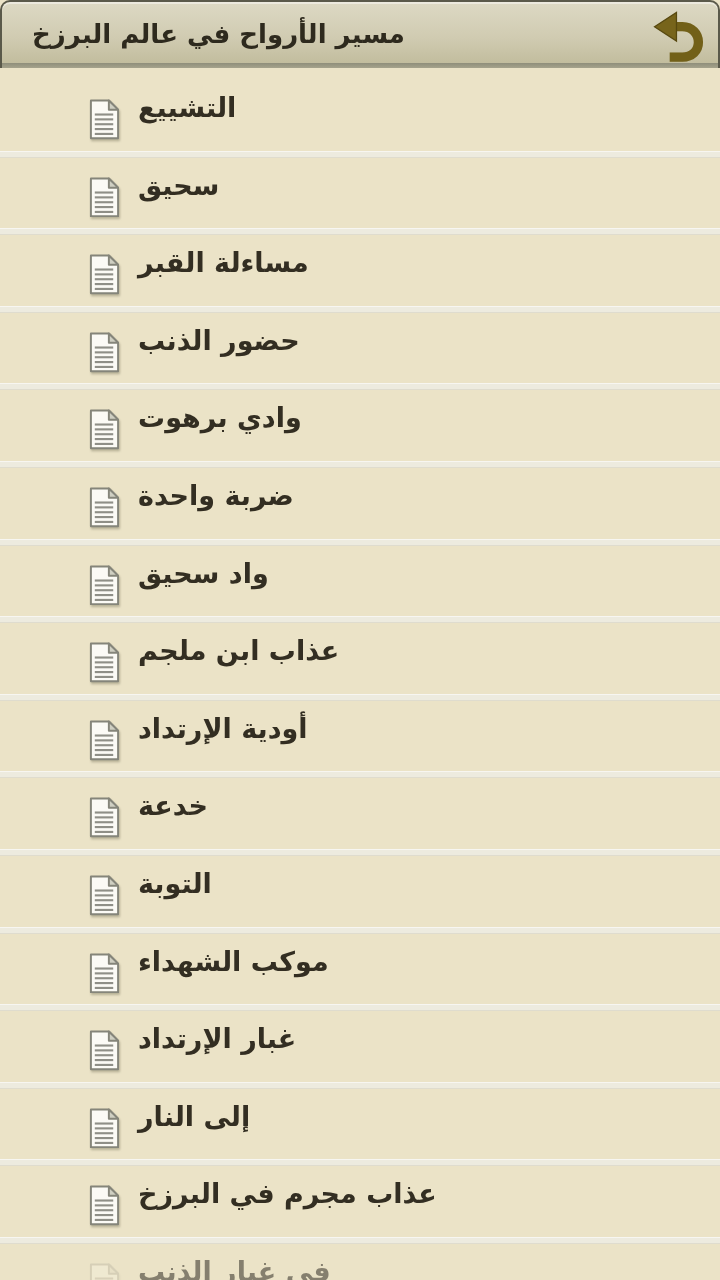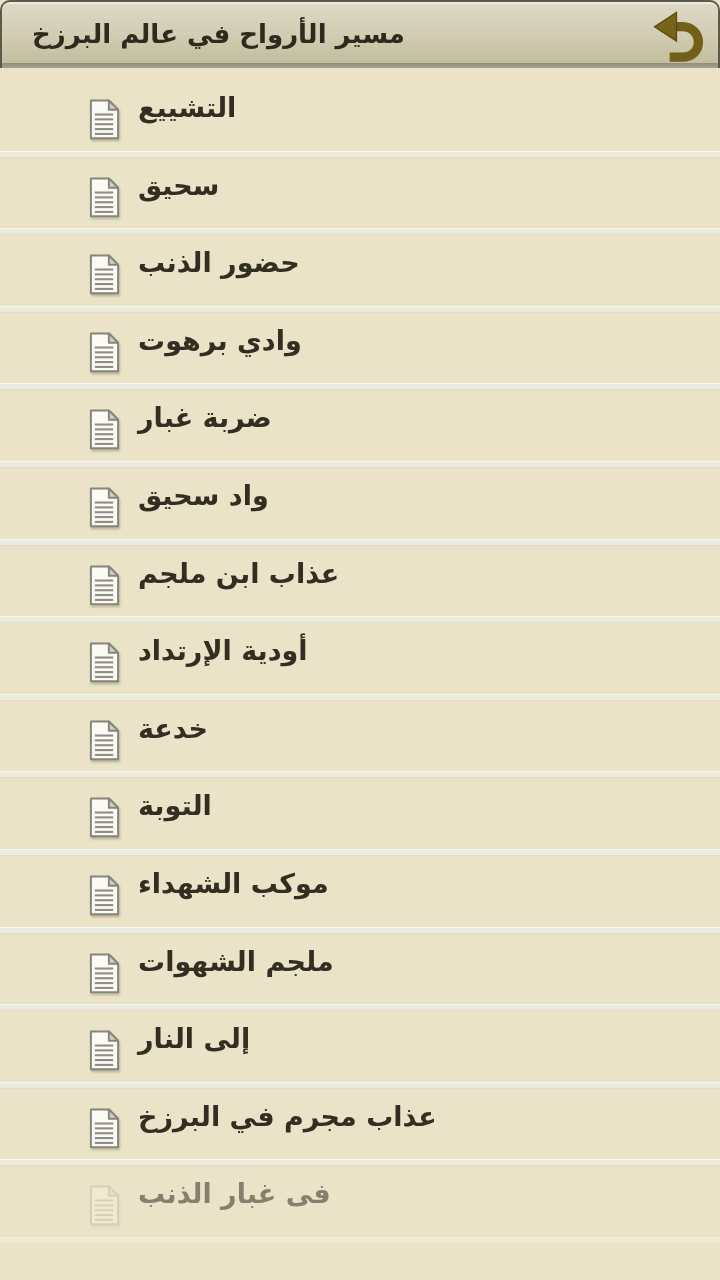--- a/index.html
+++ b/index.html
@@ -112,20 +112,36 @@
       <path d="M21.5 1.5 V11 H31 Z" fill="#cfcfc2" stroke="#85857a" stroke-width="2" stroke-linejoin="round"></path>
       <g stroke="#8f8f87" stroke-width="2.2">
         <line x1="7" y1="16" x2="26" y2="16"></line>
         <line x1="7" y1="21" x2="26" y2="21"></line>
         <line x1="7" y1="26" x2="26" y2="26"></line>
         <line x1="7" y1="31" x2="26" y2="31"></line>
         <line x1="7" y1="36" x2="26" y2="36"></line>
       </g>
     </svg>
   </span>
+<span class="row-label">مساءلة القبر</span>
+    </div>
+    <div class="row">
+  <span class="doc-icon">
+    <svg viewBox="0 0 34 42" aria-hidden="true">
+      <path d="M3 1.5 H21.5 L31 11 V40.5 H3 Z" fill="#fbfaf5" stroke="#85857a" stroke-width="2" stroke-linejoin="round"></path>
+      <path d="M21.5 1.5 V11 H31 Z" fill="#cfcfc2" stroke="#85857a" stroke-width="2" stroke-linejoin="round"></path>
+      <g stroke="#8f8f87" stroke-width="2.2">
+        <line x1="7" y1="16" x2="26" y2="16"></line>
+        <line x1="7" y1="21" x2="26" y2="21"></line>
+        <line x1="7" y1="26" x2="26" y2="26"></line>
+        <line x1="7" y1="31" x2="26" y2="31"></line>
+        <line x1="7" y1="36" x2="26" y2="36"></line>
+      </g>
+    </svg>
+  </span>
 <span class="row-label">حضور الذنب</span>
     </div>
     <div class="row">
   <span class="doc-icon">
     <svg viewBox="0 0 34 42" aria-hidden="true">
       <path d="M3 1.5 H21.5 L31 11 V40.5 H3 Z" fill="#fbfaf5" stroke="#85857a" stroke-width="2" stroke-linejoin="round"></path>
       <path d="M21.5 1.5 V11 H31 Z" fill="#cfcfc2" stroke="#85857a" stroke-width="2" stroke-linejoin="round"></path>
       <g stroke="#8f8f87" stroke-width="2.2">
         <line x1="7" y1="16" x2="26" y2="16"></line>
         <line x1="7" y1="21" x2="26" y2="21"></line>
@@ -144,21 +160,21 @@
       <path d="M21.5 1.5 V11 H31 Z" fill="#cfcfc2" stroke="#85857a" stroke-width="2" stroke-linejoin="round"></path>
       <g stroke="#8f8f87" stroke-width="2.2">
         <line x1="7" y1="16" x2="26" y2="16"></line>
         <line x1="7" y1="21" x2="26" y2="21"></line>
         <line x1="7" y1="26" x2="26" y2="26"></line>
         <line x1="7" y1="31" x2="26" y2="31"></line>
         <line x1="7" y1="36" x2="26" y2="36"></line>
       </g>
     </svg>
   </span>
-<span class="row-label">ضربة غبار</span>
+<span class="row-label">ضربة واحدة</span>
     </div>
     <div class="row">
   <span class="doc-icon">
     <svg viewBox="0 0 34 42" aria-hidden="true">
       <path d="M3 1.5 H21.5 L31 11 V40.5 H3 Z" fill="#fbfaf5" stroke="#85857a" stroke-width="2" stroke-linejoin="round"></path>
       <path d="M21.5 1.5 V11 H31 Z" fill="#cfcfc2" stroke="#85857a" stroke-width="2" stroke-linejoin="round"></path>
       <g stroke="#8f8f87" stroke-width="2.2">
         <line x1="7" y1="16" x2="26" y2="16"></line>
         <line x1="7" y1="21" x2="26" y2="21"></line>
         <line x1="7" y1="26" x2="26" y2="26"></line>
@@ -256,21 +272,21 @@
       <path d="M21.5 1.5 V11 H31 Z" fill="#cfcfc2" stroke="#85857a" stroke-width="2" stroke-linejoin="round"></path>
       <g stroke="#8f8f87" stroke-width="2.2">
         <line x1="7" y1="16" x2="26" y2="16"></line>
         <line x1="7" y1="21" x2="26" y2="21"></line>
         <line x1="7" y1="26" x2="26" y2="26"></line>
         <line x1="7" y1="31" x2="26" y2="31"></line>
         <line x1="7" y1="36" x2="26" y2="36"></line>
       </g>
     </svg>
   </span>
-<span class="row-label">ملجم الشهوات</span>
+<span class="row-label">غبار الإرتداد</span>
     </div>
     <div class="row">
   <span class="doc-icon">
     <svg viewBox="0 0 34 42" aria-hidden="true">
       <path d="M3 1.5 H21.5 L31 11 V40.5 H3 Z" fill="#fbfaf5" stroke="#85857a" stroke-width="2" stroke-linejoin="round"></path>
       <path d="M21.5 1.5 V11 H31 Z" fill="#cfcfc2" stroke="#85857a" stroke-width="2" stroke-linejoin="round"></path>
       <g stroke="#8f8f87" stroke-width="2.2">
         <line x1="7" y1="16" x2="26" y2="16"></line>
         <line x1="7" y1="21" x2="26" y2="21"></line>
         <line x1="7" y1="26" x2="26" y2="26"></line>

